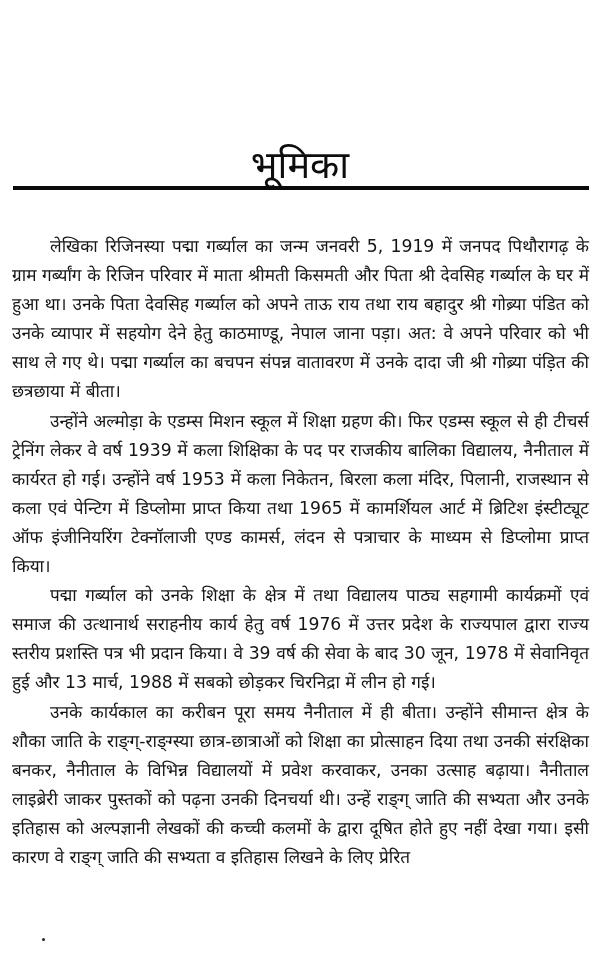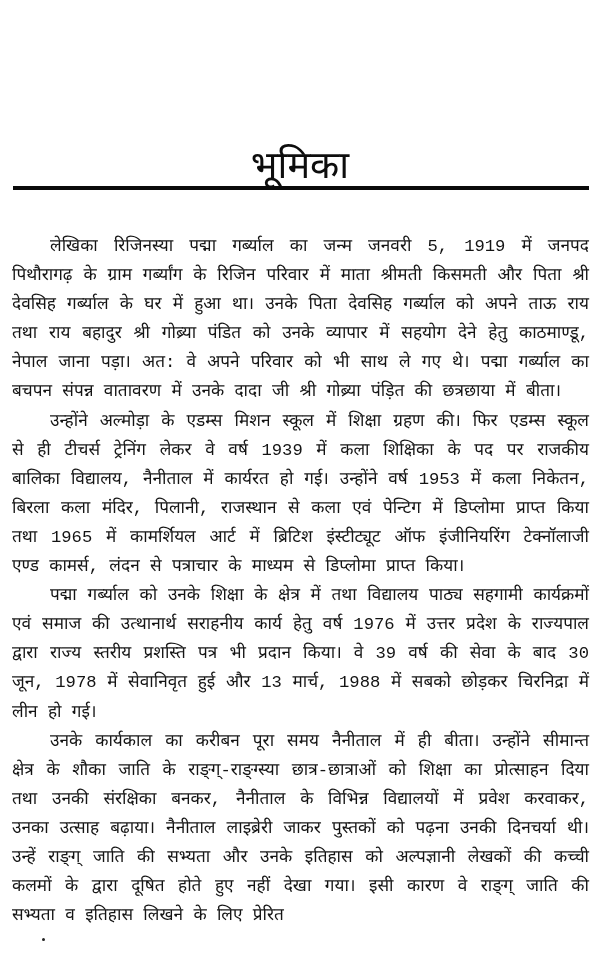--- a/index.html
+++ b/index.html
@@ -44,21 +44,20 @@
   }
   .body-text {
     position: absolute;
     left: 12px;
     top: 232px;
     width: 577px;
     font-size: 17.2px;
     line-height: 29.1px;
     text-align: justify;
     color: #141414;
-    font-family: Liberation Mono, monospace;
   }
   .body-text p {
     margin: 0;
     text-indent: 38px;
     text-align: justify;
   }
   .body-text p.first {
     text-indent: 38px;
   }
   .speck {

